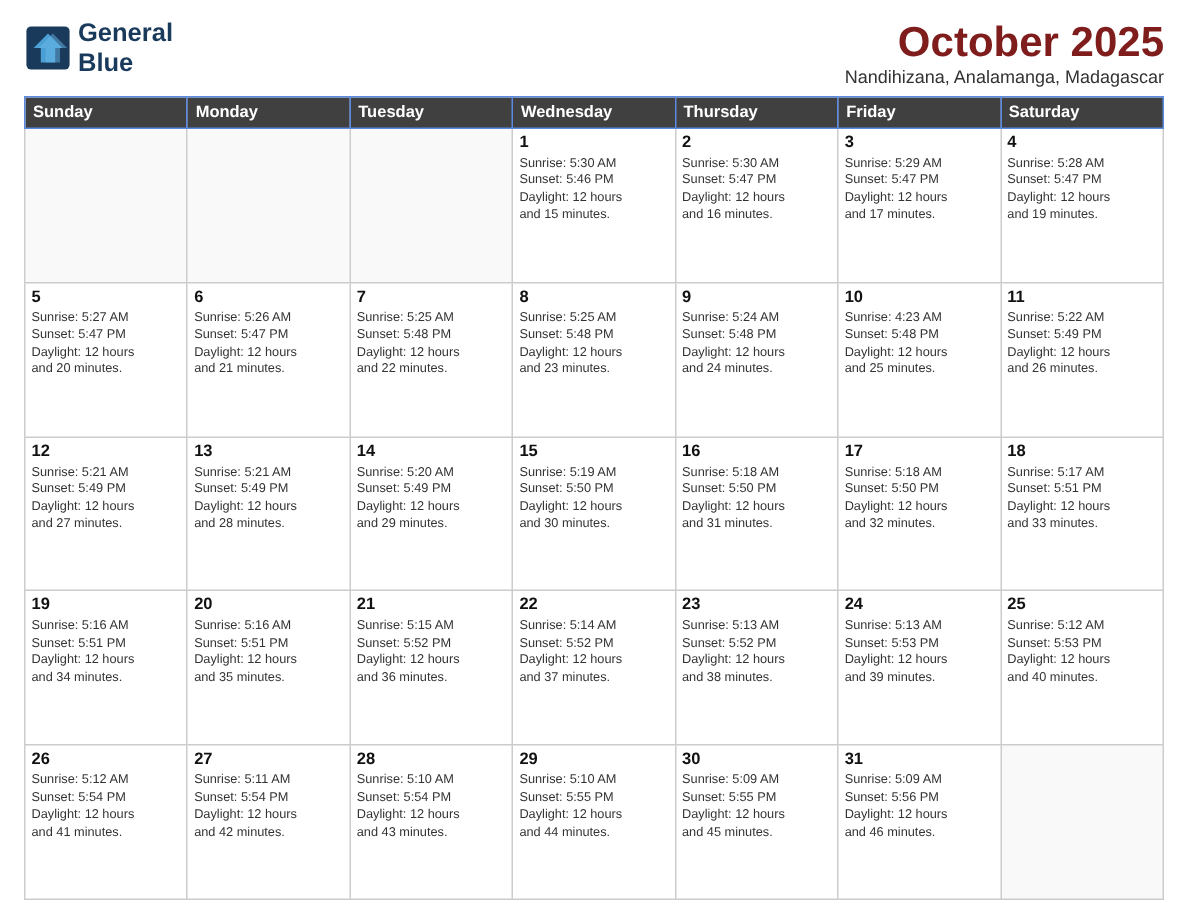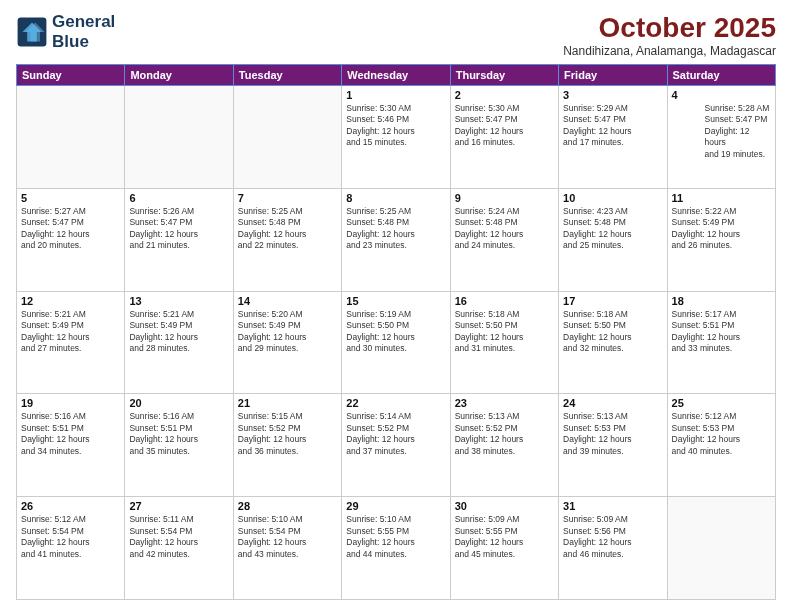--- a/index.html
+++ b/index.html
@@ -51,21 +51,21 @@
       color: #333;
     }
     .calendar {
       flex: 1;
       border: 1px solid #ccc;
       border-collapse: collapse;
       width: 100%;
       table-layout: fixed;
     }
     .calendar th {
-      background: #701a75;
+      background: #404040;
       color: #fff;
       font-size: 11px;
       font-weight: bold;
       padding: 4px 5px;
       border: 1px solid #5a8ae0;
       text-align: left;
     }
     .calendar td {
       border: 1px solid #ccc;
       vertical-align: top;
@@ -145,21 +145,21 @@
           </td>
           <td>
             <span class="day-number">3</span>
             <div class="day-info" style="white-space: pre-line;">Sunrise: 5:29 AM
 Sunset: 5:47 PM
 Daylight: 12 hours
 and 17 minutes.</div>
           </td>
           <td>
             <span class="day-number">4</span>
-            <div class="day-info" style="white-space: pre-line; margin-left: 33px;">Sunrise: 5:28 AM
+            <div class="day-info" style="white-space: pre-line;">Sunrise: 5:28 AM
 Sunset: 5:47 PM
 Daylight: 12 hours
 and 19 minutes.</div>
           </td>
         </tr>
         <tr>
           <td>
             <span class="day-number">5</span>
             <div class="day-info" style="white-space: pre-line;">Sunrise: 5:27 AM
 Sunset: 5:47 PM

